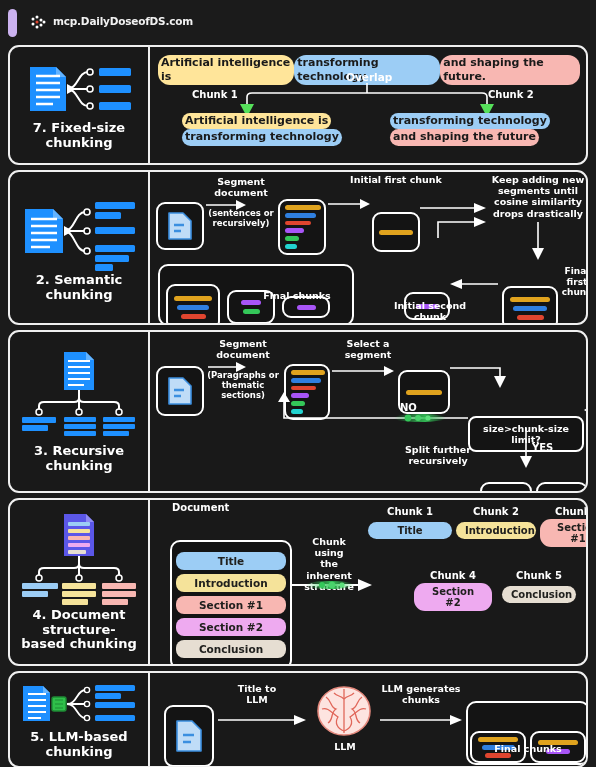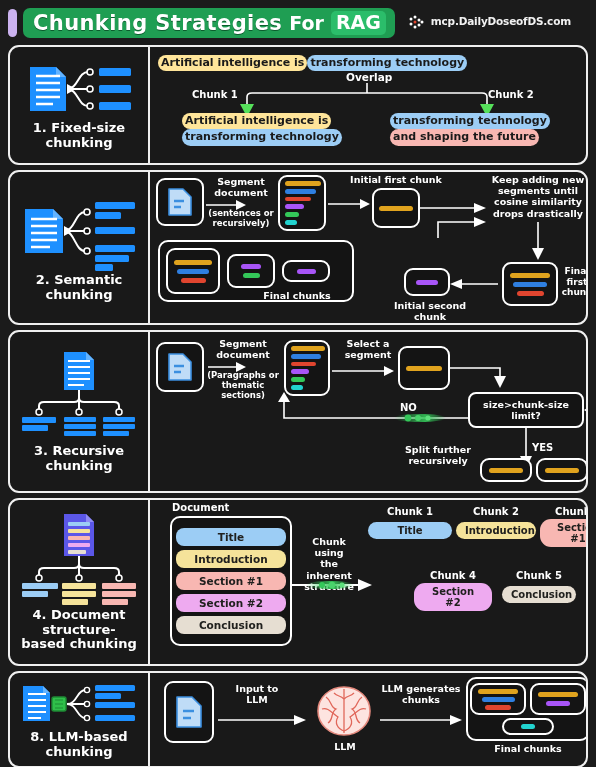--- a/index.html
+++ b/index.html
@@ -43,21 +43,21 @@
   }
   .sec-label {
     color: #ffffff; font-size: 13px; font-weight: bold; text-align: center; line-height: 1.12;
   }
   .sec-right { flex: 1; position: relative; padding: 5px 6px; }
 
   
   .cap { color: #ffffff; font-size: 9.5px; font-weight: bold; text-align: center; line-height: 1.18; }
   .box {
     border: 2px solid #ffffff; border-radius: 9px; background: #141414;
-    display: flex; align-items: center; justify-content: center;
+    display: flex; align-items: center; justify-content: center; margin-top: 24px;
   }
   .bar { height: 5px; border-radius: 3px; }
   .pos { position: absolute; }
 
   
   svg { display: block; overflow: visible; }
 
   
   .sent { display: flex; font-size: 11px; font-weight: bold; line-height: 1.25; }
   .hl { padding: 1px 3px; color: #1a1a1a; border-radius: 12px; }
@@ -74,25 +74,20 @@
   }
   .chunk-cap { color: #ffffff; font-size: 10px; font-weight: bold; text-align: center; margin-bottom: 2px; }
 </style>
 </head>
 <body>
 
 <div class="page">
 
   <div class="header">
     <div class="hdr-tick"></div>
-    <div class="hdr-pill">
-      <span class="hdr-title">Chunking Strategies</span>
-      <span class="hdr-for">For</span>
-      <span class="hdr-rag">RAG</span>
-    </div>
     <div class="hdr-brand">
       <svg width="18" height="16" viewBox="0 0 18 16">
         <circle cx="3" cy="4" r="1.5" fill="#ffffff"></circle>
           <circle cx="3" cy="9" r="1.5" fill="#ffffff"></circle>
         <circle cx="7" cy="2" r="1.5" fill="#ffffff"></circle>
           <circle cx="7" cy="7" r="1.5" fill="#e0452f"></circle>
         <circle cx="7" cy="12" r="1.5" fill="#ffffff"></circle>
           <circle cx="11" cy="5" r="1.5" fill="#ffffff"></circle>
         <circle cx="11" cy="10" r="1.5" fill="#ffffff"></circle>
           <circle cx="14" cy="7" r="1.5" fill="#ffffff"></circle>
@@ -123,27 +118,28 @@
           <circle cx="70" cy="13" r="3"></circle>
             <circle cx="70" cy="30" r="3"></circle>
             <circle cx="70" cy="47" r="3"></circle>
         </g>
         <g fill="#1e90ff">
           <rect x="79" y="9" width="32" height="8" rx="1.5"></rect>
           <rect x="79" y="26" width="32" height="8" rx="1.5"></rect>
           <rect x="79" y="43" width="32" height="8" rx="1.5"></rect>
         </g>
       </svg>
-      <div class="sec-label" style="white-space:pre-line">1. Fixed-size
+      <div class="sec-label" style="white-space:pre-line">7. Fixed-size
 chunking</div>
     </div>
     <div class="sec-right">
       <div class="sent" style="margin:3px 0 0 2px">
         <span class="hl" style="background:#ffe59a">Artificial intelligence is</span>
         <span class="hl" style="background:#9ccdf5">transforming technology</span>
+        <span class="hl" style="background:#f8b7b2">and shaping the future.</span>
       </div>
 
       <div class="cap pos" style="left:196px;top:24px;font-size:10.5px">Overlap</div>
 
       <svg class="pos" width="430" height="40" viewBox="0 0 430 40" style="left:2px;top:36px">
         <g stroke="#ffffff" stroke-width="1.6" fill="none">
           <line x1="215" y1="0" x2="215" y2="10"></line>
           <path d="M95 22 L95 14 Q95 10 100 10 L330 10 Q335 10 335 14 L335 22"></path>
         </g>
         <polygon points="88,21 102,21 95,34" fill="#55e05a"></polygon>
@@ -544,36 +540,36 @@
             <circle cx="68" cy="24" r="2.6"></circle>
             <circle cx="68" cy="38" r="2.6"></circle>
         </g>
         <g fill="#1e90ff">
           <rect x="76" y="5" width="40" height="6" rx="1.5"></rect>
           <rect x="76" y="13" width="26" height="6" rx="1.5"></rect>
           <rect x="76" y="22" width="40" height="6" rx="1.5"></rect>
           <rect x="76" y="35" width="40" height="6" rx="1.5"></rect>
         </g>
       </svg>
-      <div class="sec-label" style="white-space:pre-line">8. LLM-based
+      <div class="sec-label" style="white-space:pre-line">5. LLM-based
 chunking</div>
     </div>
     <div class="sec-right">
 
       <div class="box pos" style="left:14px;top:8px;width:50px;height:62px">
         <svg width="28" height="34" viewBox="0 0 28 34">
           <path d="M2 2 h15 l9 9 v21 h-24 z" fill="#bfdcf7" stroke="#3b8fe0" stroke-width="1.6" stroke-linejoin="round"></path>
           <g stroke="#3b8fe0" stroke-width="2.6">
               <line x1="8" y1="16" x2="19" y2="16"></line>
               <line x1="8" y1="23" x2="16" y2="23"></line>
             </g>
         </svg>
       </div>
 
-      <div class="cap pos" style="left:72px;top:10px;width:70px;white-space:pre-line">Input to
+      <div class="cap pos" style="left:72px;top:10px;width:70px;white-space:pre-line">Title to
 LLM</div>
       <svg class="pos" width="88" height="10" style="left:68px;top:42px">
         <line x1="0" y1="5" x2="76" y2="5" stroke="#ffffff" stroke-width="1.6"></line>
         <polygon points="76,0 88,5 76,10" fill="#ffffff"></polygon>
       </svg>
 
       <svg class="pos" width="60" height="54" viewBox="0 0 60 54" style="left:164px;top:12px">
         <ellipse cx="30" cy="26" rx="26" ry="24" fill="#fde4e0" stroke="#e58a7e" stroke-width="1.6"></ellipse>
         <g stroke="#e0675a" stroke-width="1.3" fill="none">
           <path d="M30 4 L30 48"></path>

